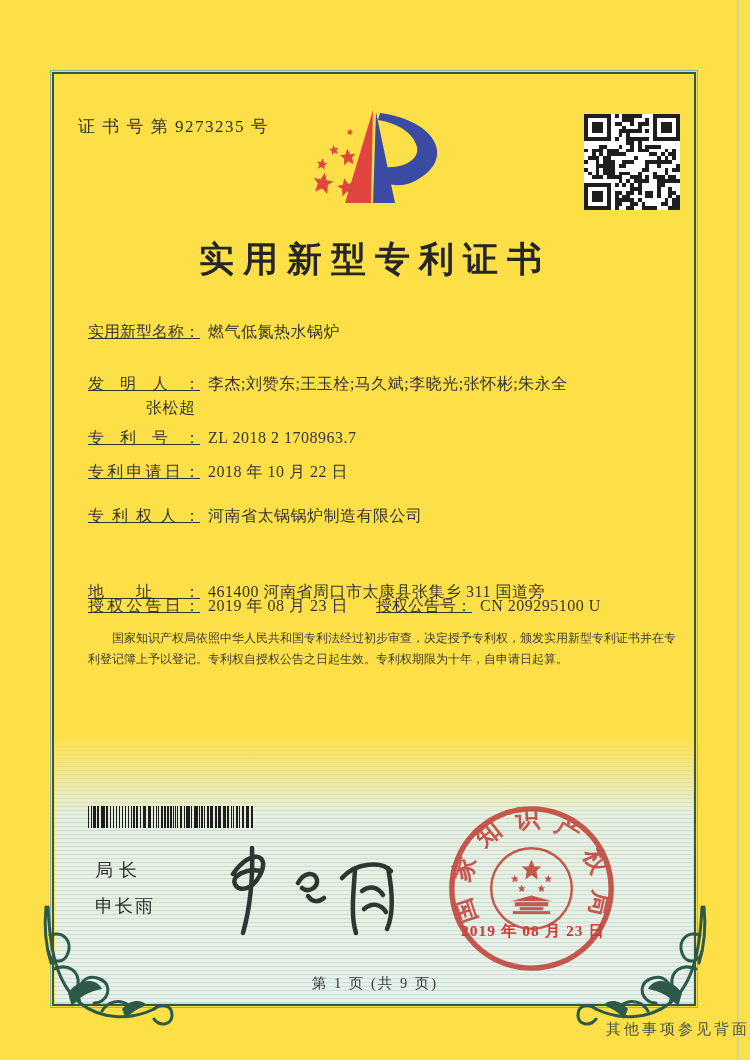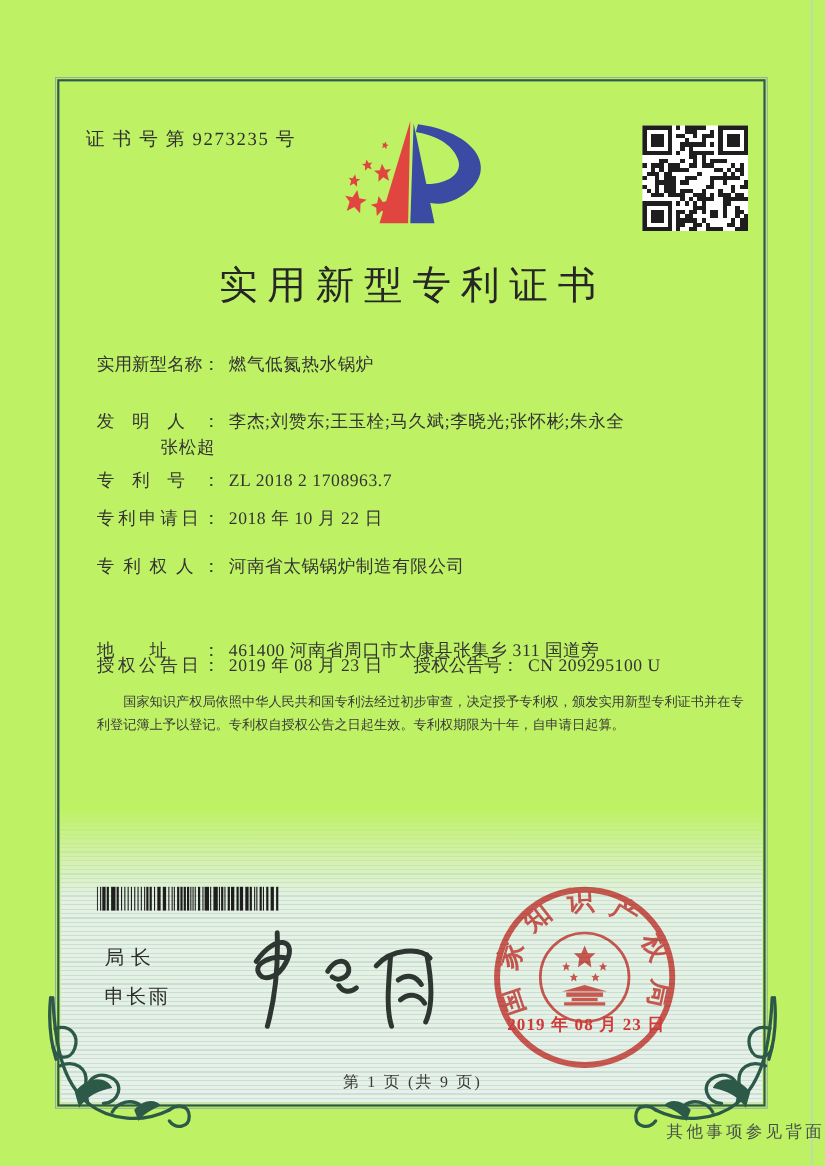--- a/index.html
+++ b/index.html
@@ -1,18 +1,18 @@
 <!DOCTYPE html>
 <html><head>
 <meta charset="utf-8">
 <style>
   html,body{margin:0;padding:0;background:#e9e9e6;}
   .page{
     position:relative;width:750px;height:1060px;margin:0 auto;
-    background:#bef264;overflow:hidden;
+    background:#fde047;overflow:hidden;
     font-family:"Liberation Serif","DejaVu Serif",serif;color:#383838;
   }
   .edge-line{position:absolute;right:11px;top:0;bottom:0;width:2px;background:#bfd2c6;opacity:.65;}
   
   .frame{position:absolute;left:50px;top:70px;right:52px;bottom:52px;border:1px solid #93afa2;}
   .frame-inner{position:absolute;left:52px;top:72px;right:54px;bottom:54px;border:2px solid #2e594b;}
   
   .band{position:absolute;left:55px;right:57px;top:735px;bottom:57px;
     background:linear-gradient(to bottom, rgba(229,241,233,0), rgba(229,241,233,.95) 80px, #e6f1ea);}
   .band-lines{position:absolute;left:55px;right:57px;top:735px;bottom:57px;
@@ -20,24 +20,24 @@
     -webkit-mask-image:linear-gradient(to bottom, transparent, #000 90px);
             mask-image:linear-gradient(to bottom, transparent, #000 90px);}
   .corner{position:absolute;width:150px;height:150px;}
   .corner-left{left:38px;top:905px;}
   .corner-right{left:562px;top:905px;transform:scaleX(-1);}
   
   .cert-no{position:absolute;left:78px;top:115px;font-size:17px;letter-spacing:1.5px;color:#2f2f2f;}
   .logo{position:absolute;left:288px;top:100px;width:178px;height:128px;}
   .qr{position:absolute;left:584px;top:114px;width:96px;height:96px;shape-rendering:crispEdges;}
   .title{position:absolute;left:0;right:0;top:236px;text-align:center;
-    font-size:35px;font-weight:normal;letter-spacing:9px;color:#262626;}
+    font-size:35px;font-weight:bold;letter-spacing:9px;color:#262626;}
   
   .frow{position:absolute;left:88px;right:70px;font-size:16px;line-height:24px;color:#343434;}
-  .flabel{display:inline-block;width:112px;text-align:justify;text-align-last:justify;vertical-align:top;}
+  .flabel{display:inline-block;width:112px;text-align:justify;text-align-last:justify;vertical-align:top;text-decoration:underline;}
   .fvalue{margin-left:8px;letter-spacing:.5px;}
   .fcont{margin-left:58px;letter-spacing:.5px;}
   .pair2{position:absolute;left:288px;top:0;white-space:nowrap;}
   
   .para{position:absolute;left:88px;right:74px;font-size:12px;line-height:1.78;
     text-indent:2em;text-align:justify;color:#3a3a3a;}
   
   .barcode{position:absolute;left:88px;top:806px;width:168px;height:22px;}
   .signer-title{position:absolute;left:95px;top:858px;font-size:18px;letter-spacing:6px;color:#2e2e2e;}
   .signer-name{position:absolute;left:95px;top:894px;font-size:18px;letter-spacing:2px;color:#2e2e2e;}

